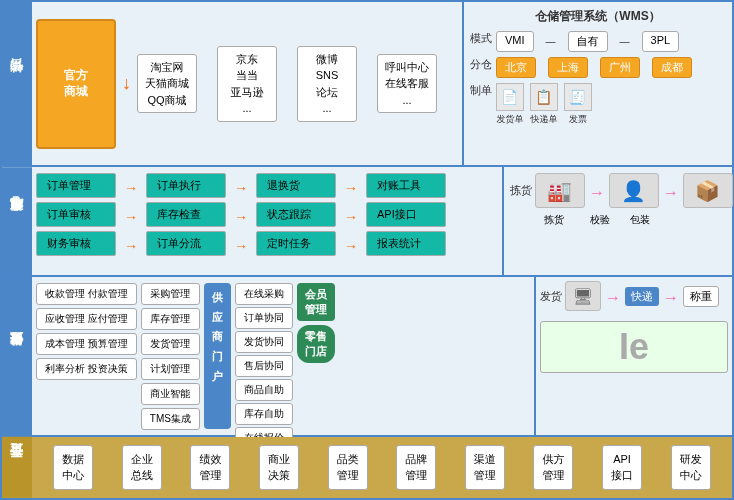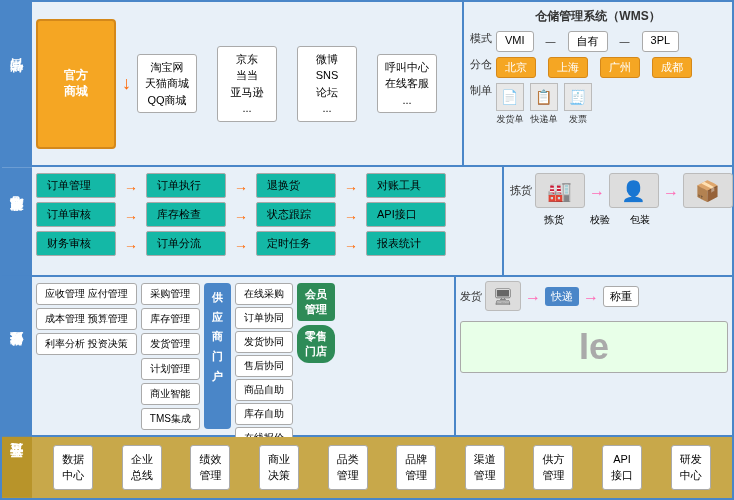--- a/index.html
+++ b/index.html
@@ -272,21 +272,21 @@
       background: #2e8b57;
       color: #fff;
       border-radius: 12px;
       padding: 4px 8px;
       font-size: 11px;
       font-weight: bold;
       text-align: center;
     }
 
     .wms-right-finance {
-      width: 278px;
+      width: 198px;
       border-left: 2px solid #4a86c8;
       padding: 4px;
       display: flex;
       flex-direction: column;
       gap: 4px;
     }
 
     
     .ops-section {
       display: flex;
@@ -545,20 +545,21 @@
       </div>
     </div>
   </div>
 
   <div class="finance-section">
     <div class="side-label side-label-caiwu">财务供应链</div>
 
     <div class="finance-content">
 
       <div class="finance-left">
+        <div class="finance-box">收款管理 付款管理</div>
         <div class="finance-box">应收管理 应付管理</div>
         <div class="finance-box">成本管理 预算管理</div>
         <div class="finance-box">利率分析 投资决策</div>
       </div>
 
       <div class="procurement-boxes">
         <div class="finance-box">采购管理</div>
         <div class="finance-box">库存管理</div>
         <div class="finance-box">发货管理</div>
         <div class="finance-box">计划管理</div>

